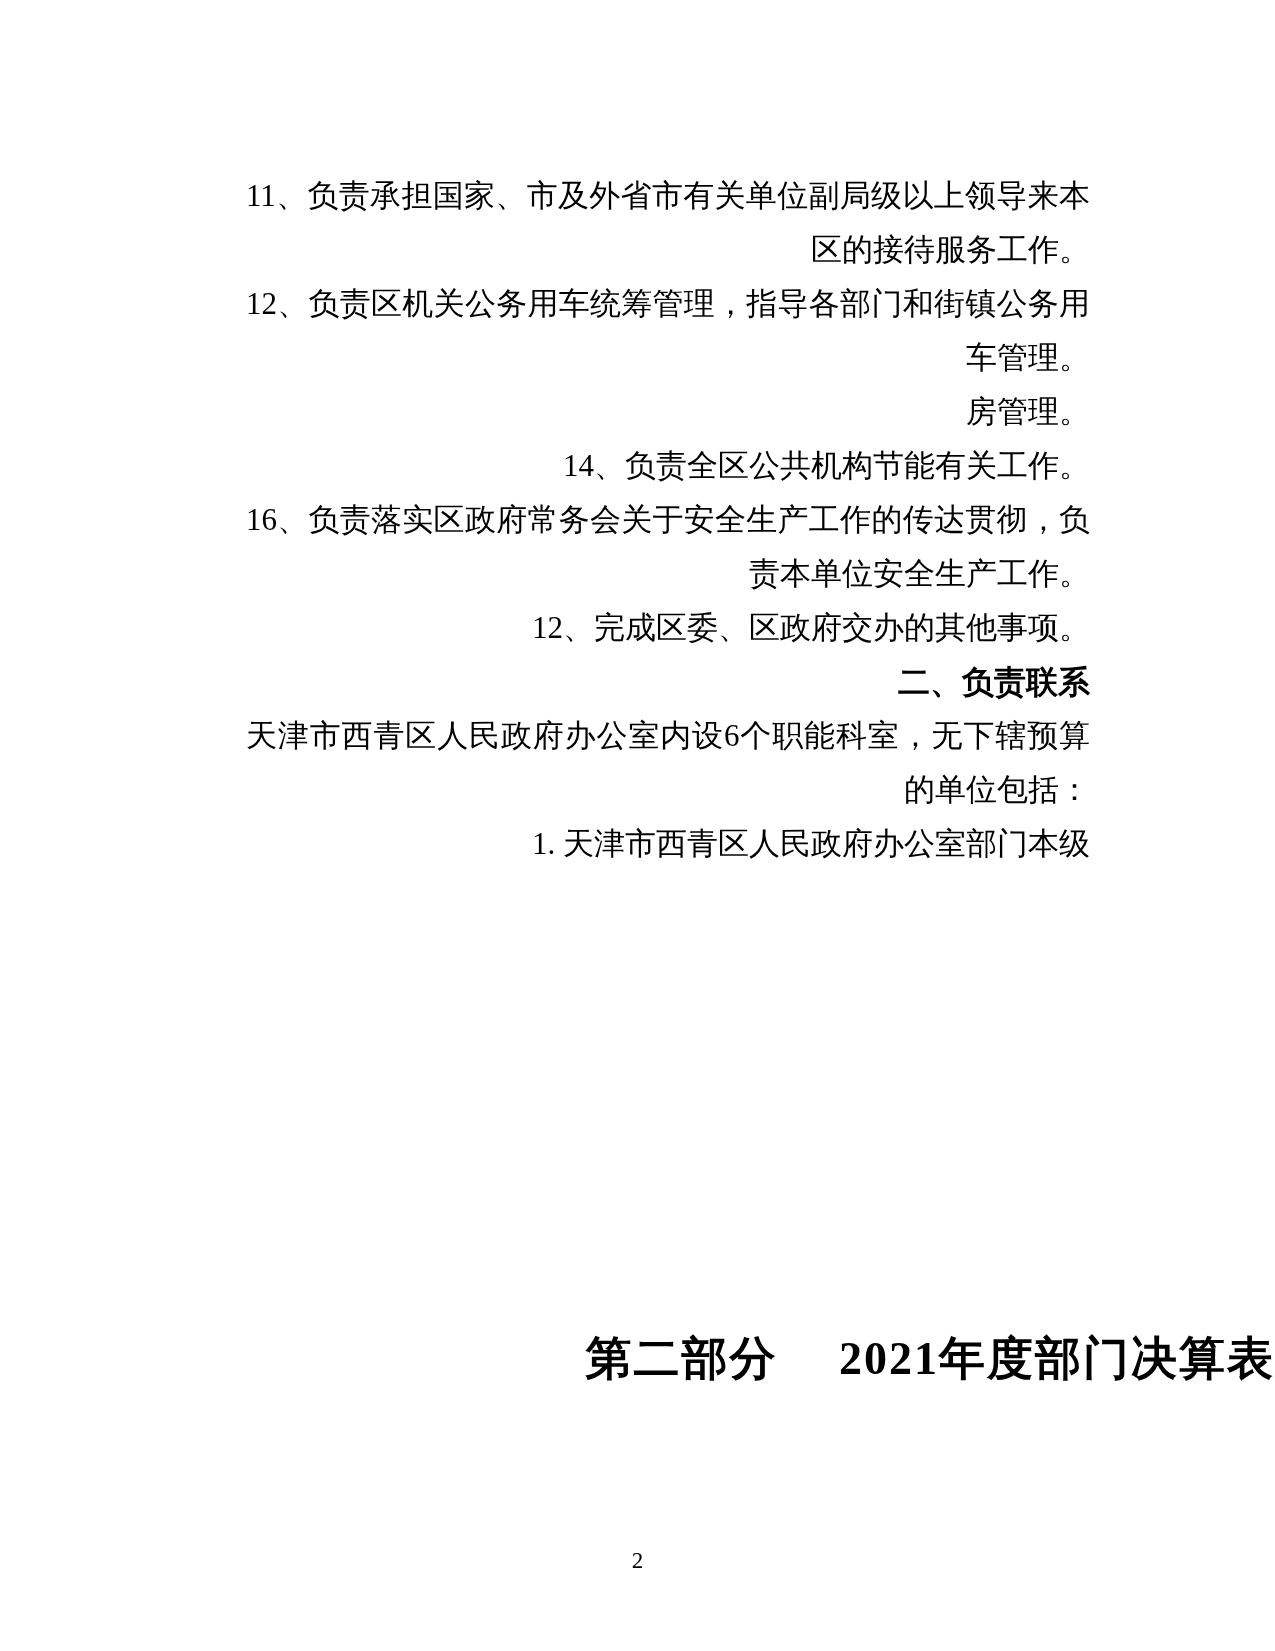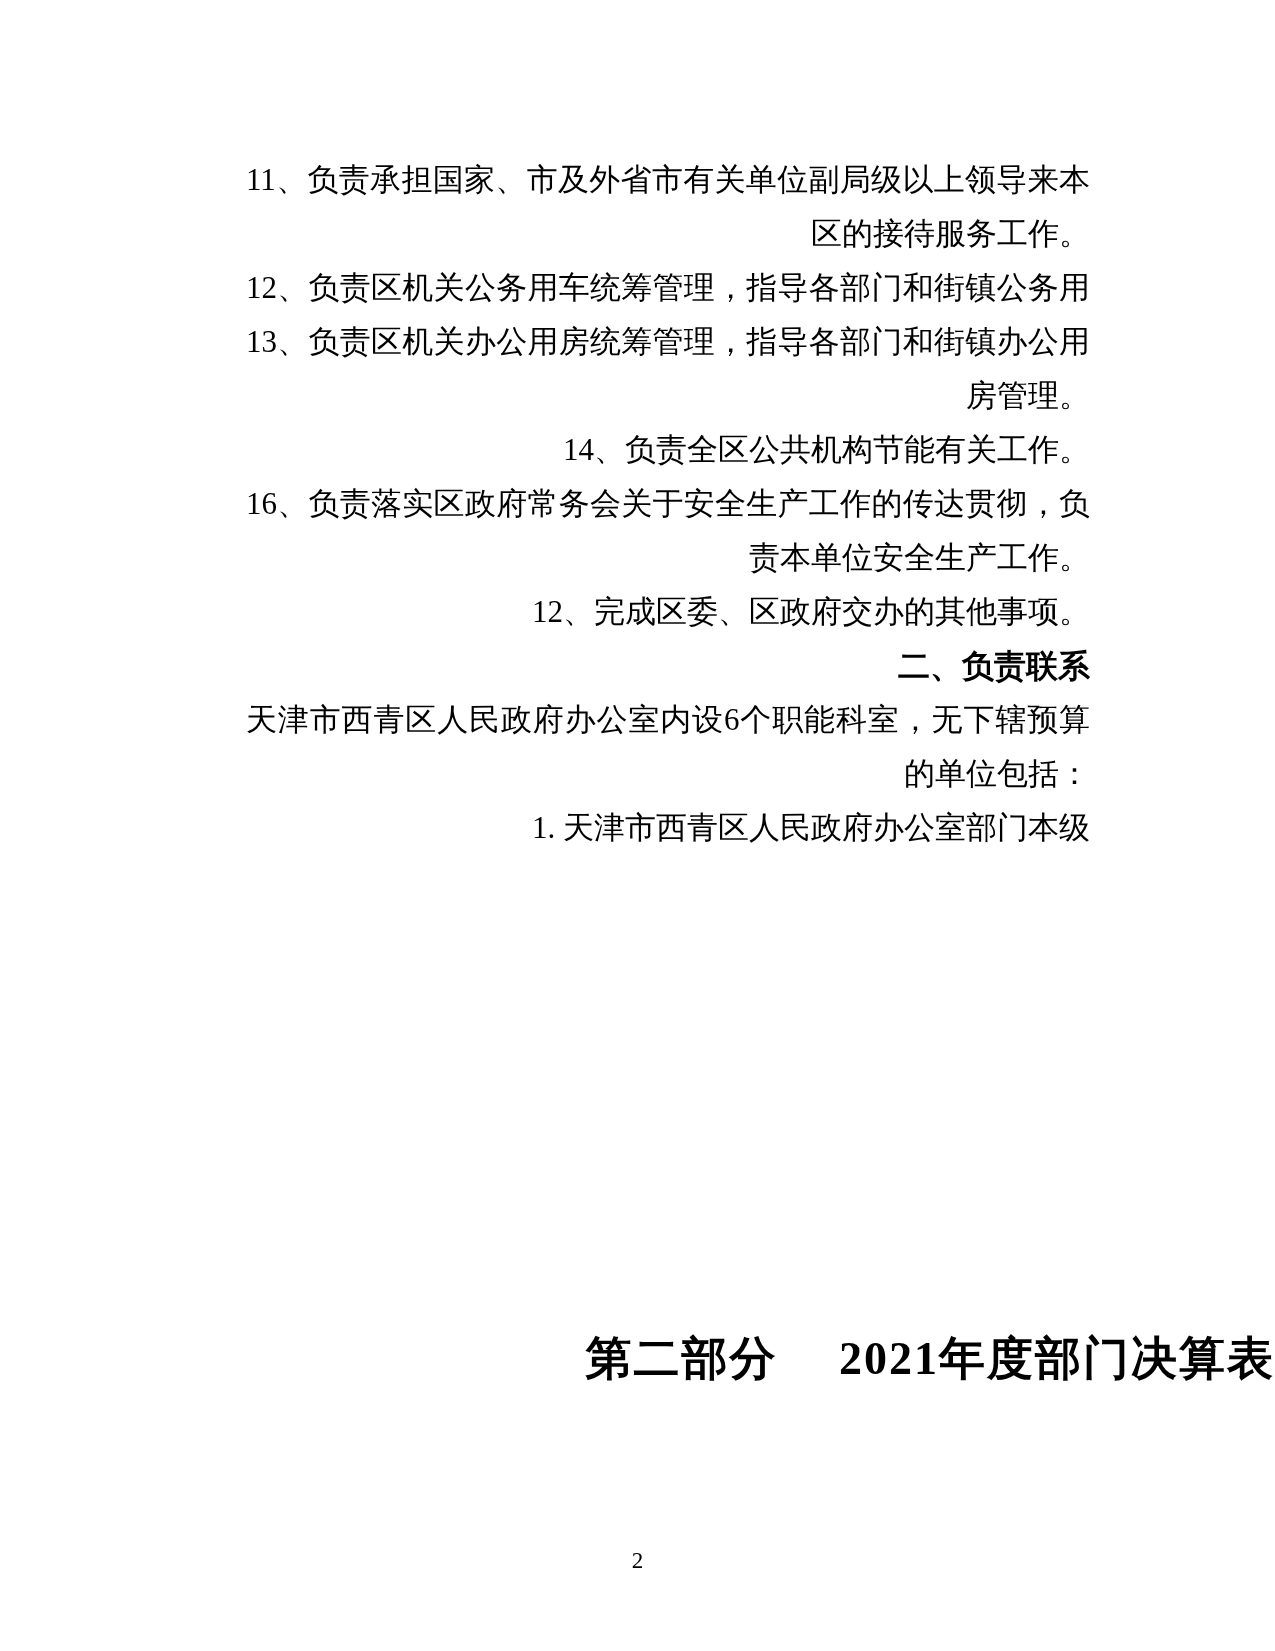--- a/index.html
+++ b/index.html
@@ -12,21 +12,21 @@
     width: 1275px;
     height: 1651px;
     background: #ffffff;
     color: #000000;
     font-family: "Liberation Serif", "DejaVu Serif", serif;
     overflow: hidden;
   }
   .content {
     position: absolute;
     left: 180px;
-    top: 153px;
+    top: 169px;
     width: 910px;
   }
   .line {
     font-size: 31px;
     line-height: 54px;
     min-height: 54px;
     text-align: right;
     font-weight: 400;
   }
   .line.indent {
@@ -66,21 +66,21 @@
 </style>
 </head>
 <body>
 
 <div class="page">
 
   <div class="content">
     <div class="line indent fill">11、负责承担国家、市及外省市有关单位副局级以上领导来本</div>
     <div class="line">区的接待服务工作。</div>
     <div class="line indent fill">12、负责区机关公务用车统筹管理，指导各部门和街镇公务用</div>
-    <div class="line indent fill">13、负责区机关办公用房统筹管理，指导各部门和街镇办公用</div>
+    <div class="line">车管理。</div>
     <div class="line">房管理。</div>
     <div class="line indent">14、负责全区公共机构节能有关工作。</div>
     <div class="line indent fill">16、负责落实区政府常务会关于安全生产工作的传达贯彻，负</div>
     <div class="line">责本单位安全生产工作。</div>
     <div class="line indent">12、完成区委、区政府交办的其他事项。</div>
     <div class="line indent heading">二、负责联系</div>
     <div class="line indent fill">天津市西青区人民政府办公室内设6个职能科室，无下辖预算</div>
     <div class="line">的单位包括：</div>
     <div class="line indent">1. 天津市西青区人民政府办公室部门本级</div>
   </div>

